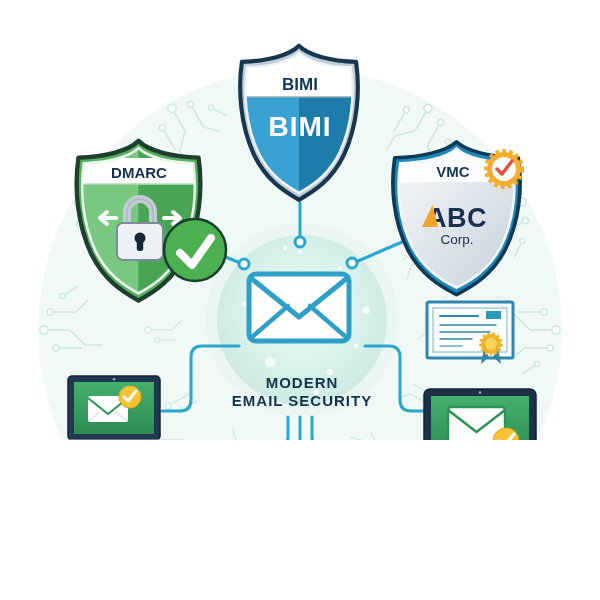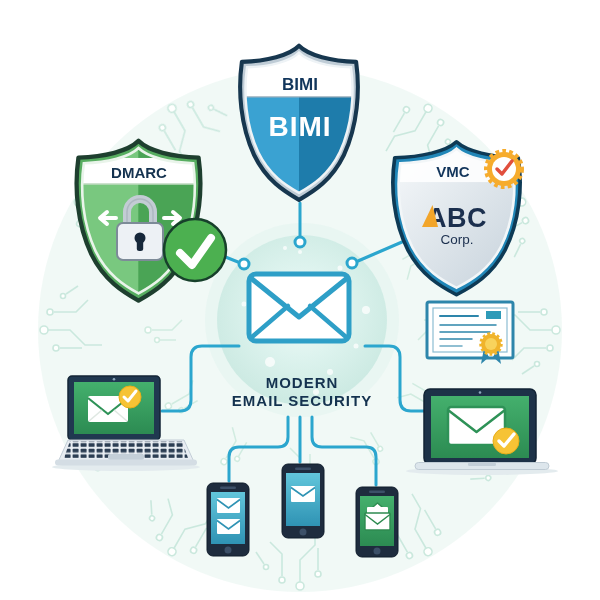--- a/index.html
+++ b/index.html
@@ -1,16 +1,16 @@
 <!DOCTYPE html>
 <html><head>
 <meta charset="utf-8">
 <style>
   html,body{margin:0;padding:0;background:#fff;}
-  .stage{position:relative;width:600px;height:600px;overflow:hidden;background:#fdba74;
+  .stage{position:relative;width:600px;height:440px;overflow:hidden;background:#fdba74;
          font-family:"Liberation Sans",sans-serif;}
   svg text{font-family:"Liberation Sans",sans-serif;}
 </style>
 </head>
 <body>
 
 <div class="stage">
 <svg width="600" height="600" viewBox="0 0 600 600">
   <defs>
     <path id="shieldP" d="M100,4 C86,18 52,26 16,27 C10,68 14,118 34,160 C52,196 78,212 100,224 C122,212 148,196 166,160 C186,118 190,68 184,27 C148,26 114,18 100,4 Z"></path>

